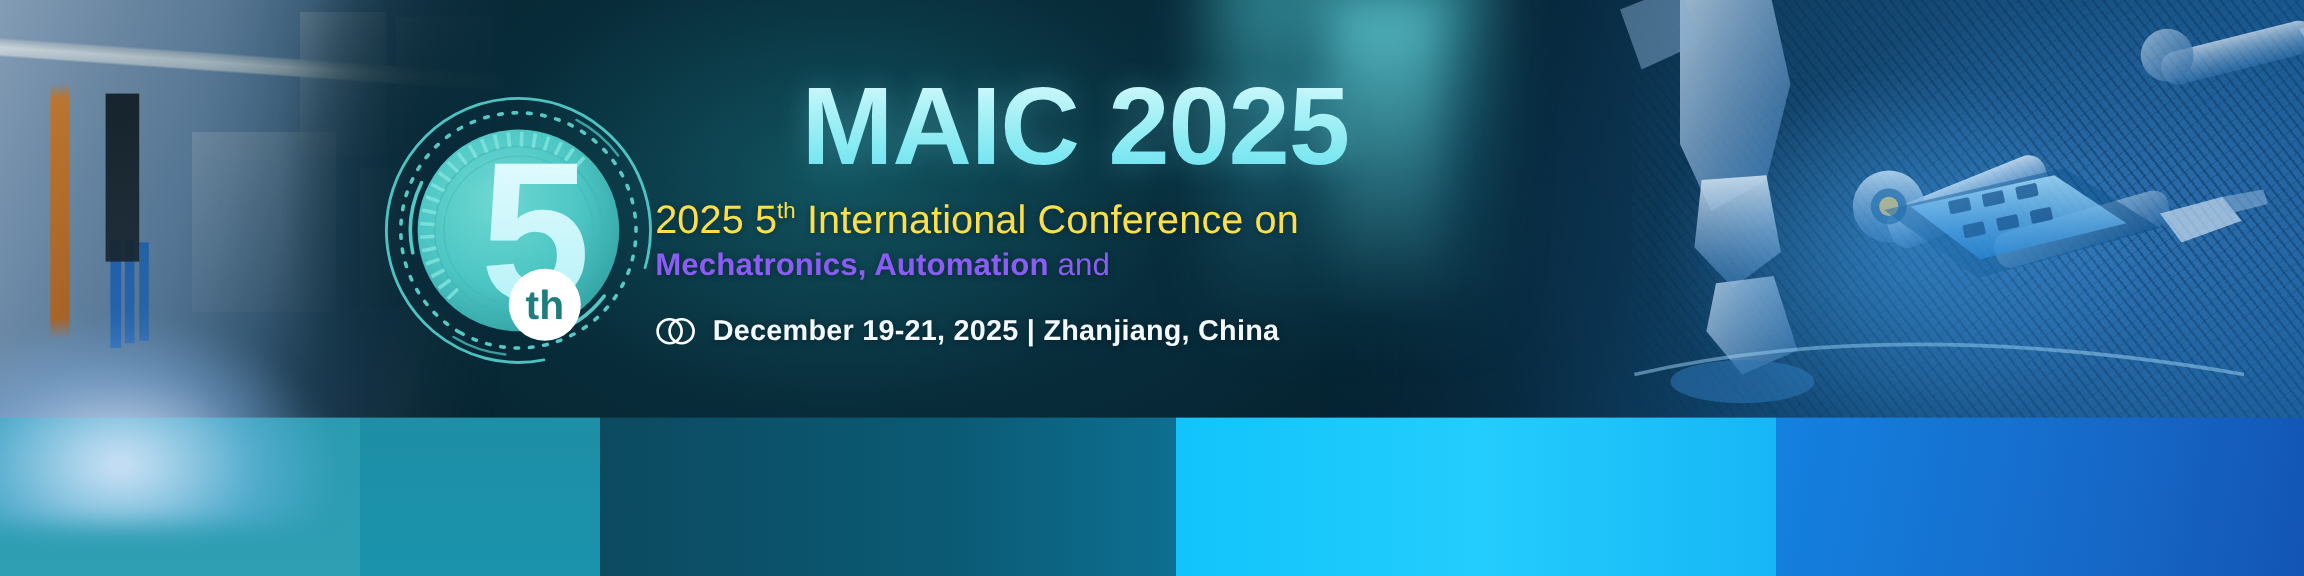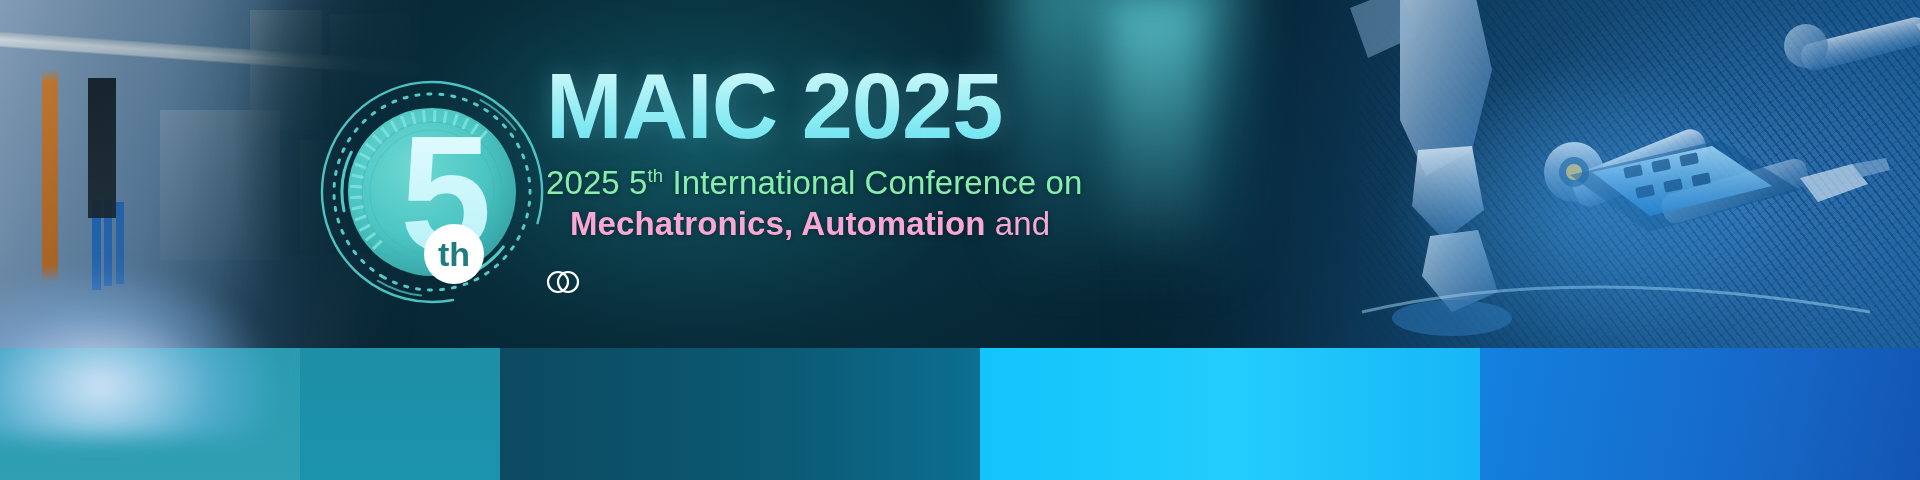--- a/index.html
+++ b/index.html
@@ -106,29 +106,30 @@
 
   
   .textblock{ position:absolute; left:546px; top:62px; width:700px; }
 
   .title{
     font-size:92px; font-weight:700; line-height:.96; letter-spacing:-1px;
     background:linear-gradient(180deg,#dffbff 0%, #abf2f6 42%, #7fe8f2 78%, #6fdff0 100%);
     -webkit-background-clip:text; background-clip:text; color:transparent;
     text-shadow:0 0 26px rgba(120,230,245,.28);
     white-space:nowrap;
+    text-align:center;
   }
   .sub1{
-    margin-top:14px; font-size:33px; font-weight:400; color:#86efac;
+    margin-top:14px; font-size:33px; font-weight:400; color:#fde047;
     letter-spacing:.1px; white-space:nowrap; text-shadow:0 1px 5px rgba(0,20,30,.5);
   }
   .sub1 sup{ font-size:.56em; vertical-align:super; font-weight:400; }
   .sub2{
-    margin-top:3px; font-size:33px; font-weight:400; color:#f9a8d4;
-    letter-spacing:.1px; white-space:nowrap; text-shadow:0 1px 5px rgba(0,20,30,.5);margin-left:24px;
+    margin-top:3px; font-size:26px; font-weight:400; color:#8b5cf6;
+    letter-spacing:.1px; white-space:nowrap; text-shadow:0 1px 5px rgba(0,20,30,.5);
   }
   .sub2 b, .sub3 b{ font-weight:700; }
   .sub3{
     margin-top:3px; font-size:33px; font-weight:700; color:#ffffff;
     letter-spacing:.1px; white-space:nowrap; text-shadow:0 1px 5px rgba(0,20,30,.5);
   }
   .meta{
     margin-top:26px; display:flex; align-items:center; gap:14px;
     font-size:24px; font-weight:600; color:#f2f8fb; letter-spacing:.2px;
     text-shadow:0 1px 5px rgba(0,20,30,.55); white-space:nowrap;
@@ -279,20 +280,21 @@
     <div class="sub1"><span>2025 5</span><sup>th</sup><span> International Conference on</span></div>
 
     <div class="sub2"><b>Mechatronics, Automation</b><span> and</span></div>
 
 
     <div class="meta">
       <svg class="rings" width="34" height="26" viewBox="0 0 34 26">
         <circle cx="12" cy="13" r="10" fill="none" stroke="#ffffff" stroke-width="2.2"></circle>
         <circle cx="22" cy="13" r="10" fill="none" stroke="#ffffff" stroke-width="2.2"></circle>
       </svg>
+      <span class="txt">December 19-21, 2025 | Zhanjiang, China</span>
     </div>
   </div>
 
   <div class="strip">
     <div class="seg s3"></div>
     <div class="seg s5"></div>
     <div class="seg s4"></div>
     <div class="seg s2"></div>
     <div class="seg s1"></div>
     <div class="lightleft"></div>

